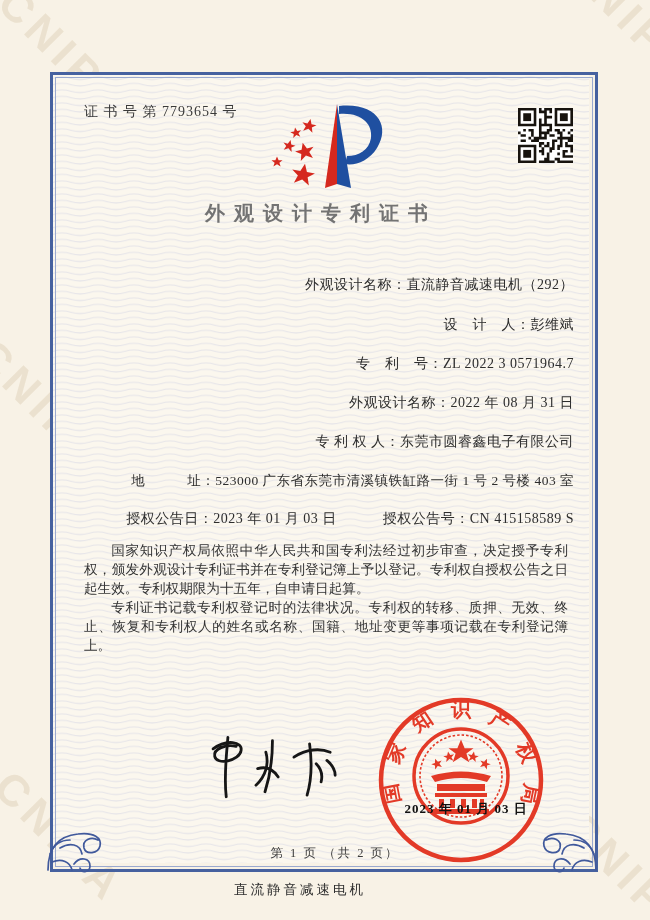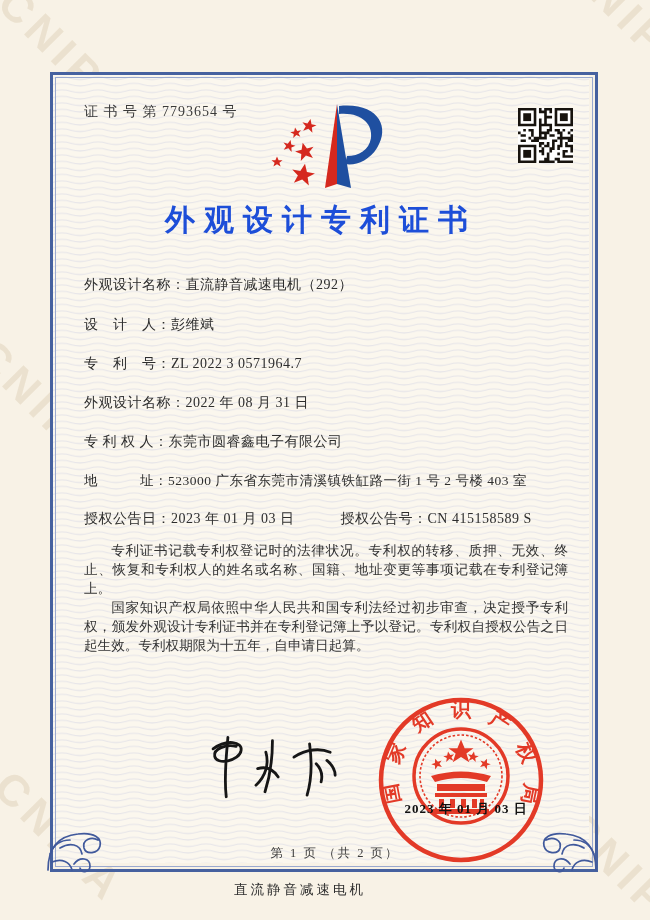--- a/index.html
+++ b/index.html
@@ -18,24 +18,24 @@
       border:1px solid #9aa9cf;}
   .waves{position:absolute;left:0;top:0;z-index:0;}
 
   .content{position:absolute;left:0;top:0;width:650px;height:920px;z-index:3;}
 
   .cert-no{position:absolute;left:84px;top:103px;font-size:14px;letter-spacing:1px;color:#3a3a3a;}
   .logo{position:absolute;left:265px;top:100px;}
   .qr{position:absolute;left:518px;top:108px;}
 
   .title{position:absolute;left:50px;top:200px;width:542px;text-align:center;
-      font-size:30px;font-weight:bold;letter-spacing:9px;color:#1d4ed8;}
+      font-size:20px;font-weight:bold;letter-spacing:9px;color:#737373;}
 
   .row{position:absolute;left:84px;width:490px;font-size:14px;color:#2d2d2d;
-      letter-spacing:.5px;white-space:nowrap;}
+      letter-spacing:.5px;white-space:nowrap;text-align:right;}
   .row .lbl{display:inline;}
   .r0{top:276px}.r1{top:316px}.r2{top:355px}.r3{top:394px}
   .r4{top:433px}.r5{top:472px;font-size:13.5px}.r6{top:510px}
   .grant-right{margin-left:46px;}
 
   .paras{position:absolute;left:84px;top:541px;width:484px;font-size:13.6px;
       line-height:19px;color:#333;text-align:justify;}
   .paras p{margin:0;text-indent:2em;}
 
   .officer{position:absolute;left:90px;top:748px;font-size:15px;color:#222;letter-spacing:3px;}
@@ -141,22 +141,22 @@
     <div class="row r1"><span class="lbl">设　计　人：</span><span>彭维斌</span></div>
     <div class="row r2"><span class="lbl">专　利　号：</span><span>ZL 2022 3 0571964.7</span></div>
     <div class="row r3"><span class="lbl">外观设计名称：</span><span>2022 年 08 月 31 日</span></div>
     <div class="row r4"><span class="lbl">专 利 权 人：</span><span>东莞市圆睿鑫电子有限公司</span></div>
     <div class="row r5"><span class="lbl">地　　　址：</span><span>523000 广东省东莞市清溪镇铁缸路一街 1 号 2 号楼 403 室</span></div>
     <div class="row r6">
       <span>授权公告日：</span><span>2023 年 01 月 03 日</span><span class="grant-right">授权公告号：</span><span>CN 415158589 S</span>
     </div>
 
     <div class="paras">
+      <p>国家知识产权局依照中华人民共和国专利法经过初步审查，决定授予专利权，颁发外观设计专利证书并在专利登记簿上予以登记。专利权自授权公告之日起生效。专利权期限为十五年，自申请日起算。</p>
       <p>专利证书记载专利权登记时的法律状况。专利权的转移、质押、无效、终止、恢复和专利权人的姓名或名称、国籍、地址变更等事项记载在专利登记簿上。</p>
-      <p>国家知识产权局依照中华人民共和国专利法经过初步审查，决定授予专利权，颁发外观设计专利证书并在专利登记簿上予以登记。专利权自授权公告之日起生效。专利权期限为十五年，自申请日起算。</p>
     </div>
 
 
     <svg class="signature" width="165" height="95" viewBox="0 0 200 110">
       <g fill="none" stroke="#161616" stroke-width="3.4" stroke-linecap="round">
         <path d="M52,16 C50,40 47,64 50,88"></path>
         <path d="M34,30 C50,18 70,21 68,32 C66,45 38,50 36,39 C34,30 50,24 62,27"></path>
         <path d="M98,34 C102,48 98,63 86,74"></path>
         <path d="M88,54 C98,51 107,55 113,64"></path>
         <path d="M106,20 C106,42 104,60 97,82"></path>

